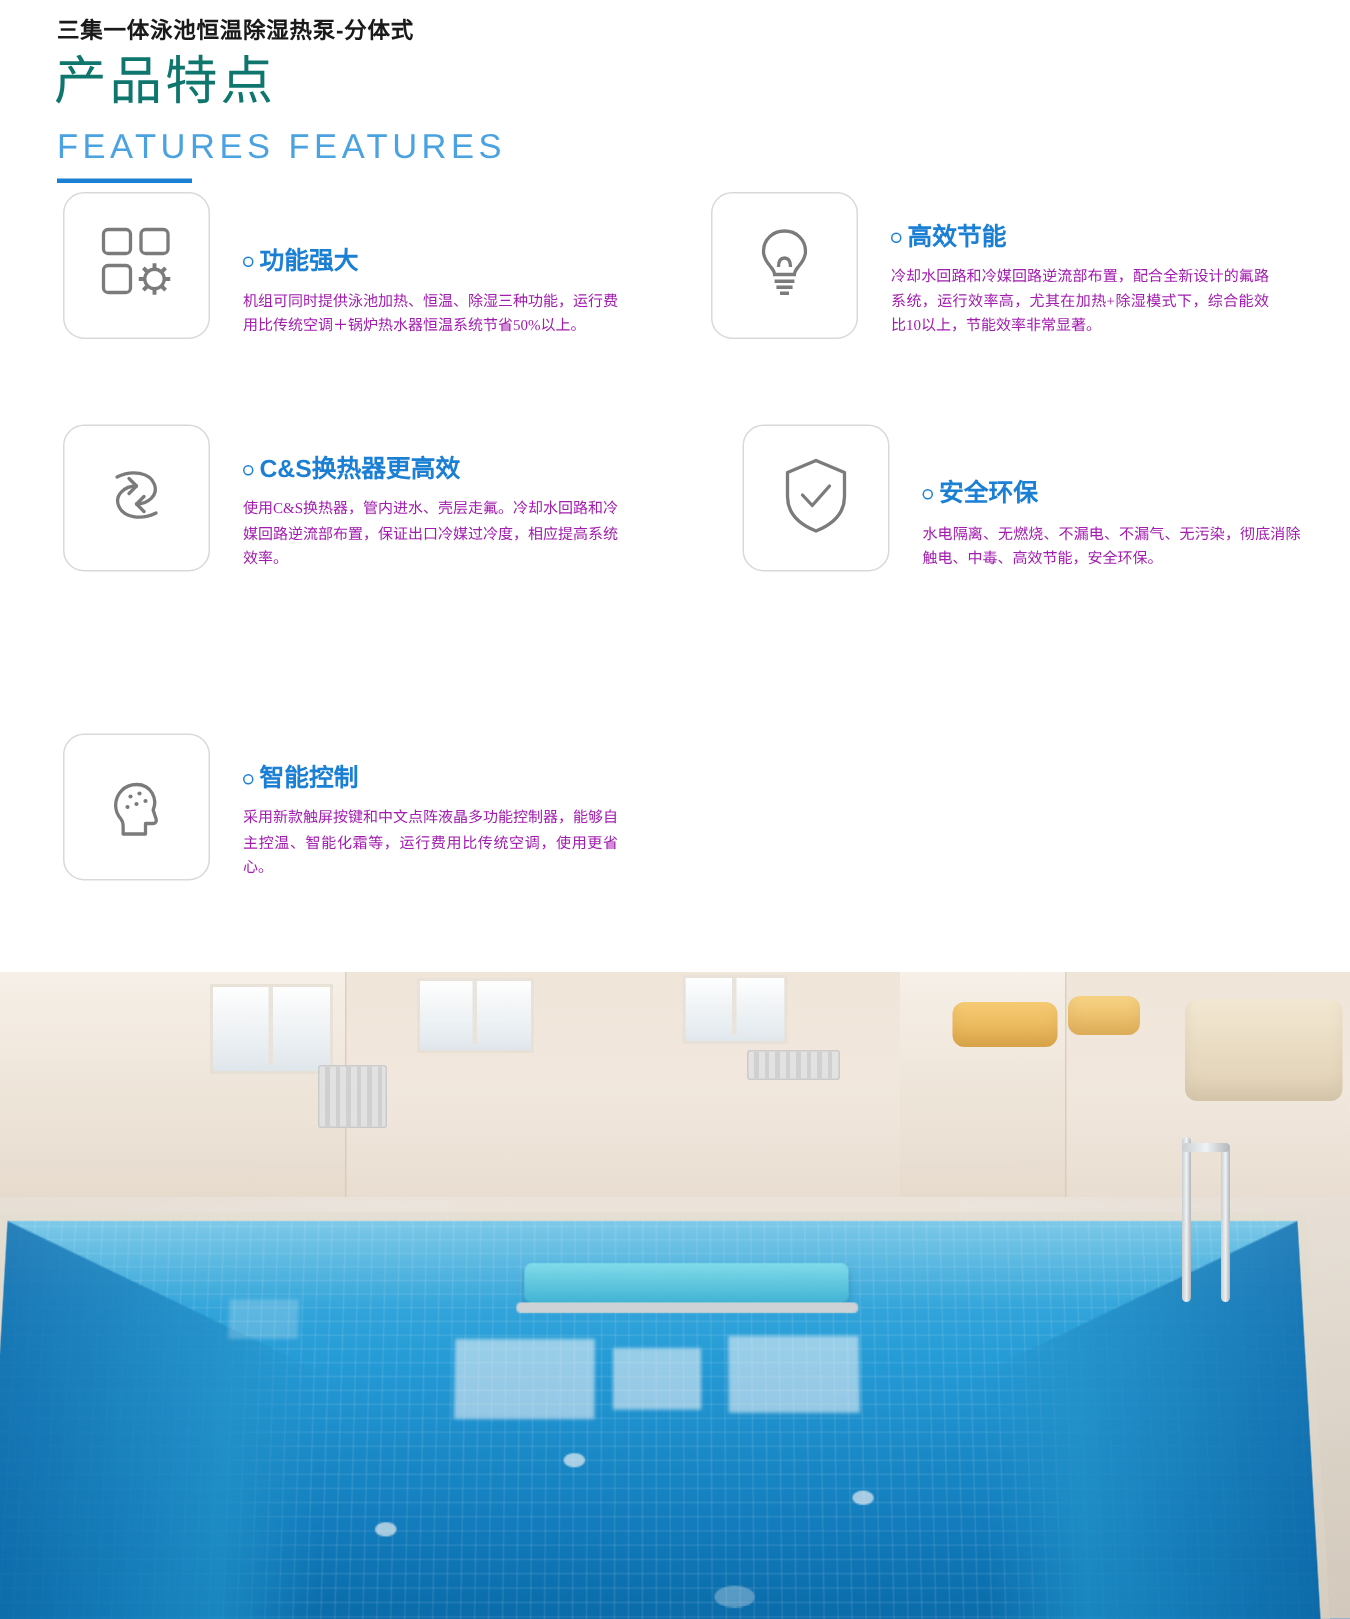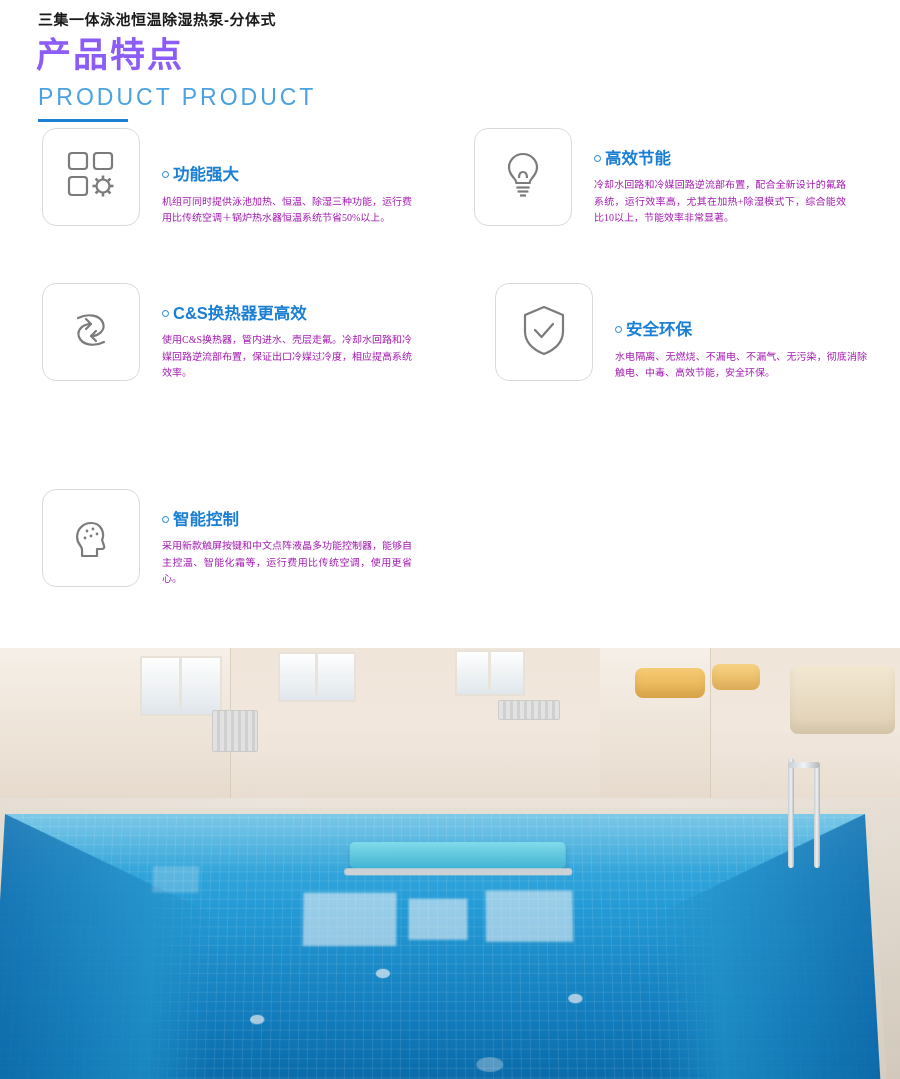--- a/index.html
+++ b/index.html
@@ -34,22 +34,22 @@
     white-space: nowrap;
   }
 
   .heading-block {
     position: absolute;
     left: 36px;
     top: 36px;
   }
   .heading-cn {
     font-size: 35px;
-    font-weight: bold;
-    color: #8b5cf6;
+    font-weight: normal;
+    color: #0f766e;
     letter-spacing: 2px;
     line-height: 1.1;
     margin: 0;
   }
   .heading-en {
     font-size: 23px;
     color: #4aa3e0;
     letter-spacing: 3px;
     margin: 9px 0 0 2px;
     font-weight: 400;
@@ -257,21 +257,21 @@
 </style>
 </head>
 <body>
 
 <div class="page">
 
   <div class="top-title">三集一体泳池恒温除湿热泵-分体式</div>
 
   <div class="heading-block">
     <div class="heading-cn">产品特点</div>
-    <div class="heading-en">PRODUCT  PRODUCT</div>
+    <div class="heading-en">FEATURES  FEATURES</div>
   </div>
   <div class="heading-rule"></div>
 
   <div class="features">
 
     <div class="feature f-1">
       <div class="icon-box">
         <span>
           <svg width="56" height="56" viewBox="0 0 56 56" fill="none" stroke="#7b7b7b" stroke-width="2.2">
             <rect x="6" y="6" width="18" height="16" rx="3"></rect>

